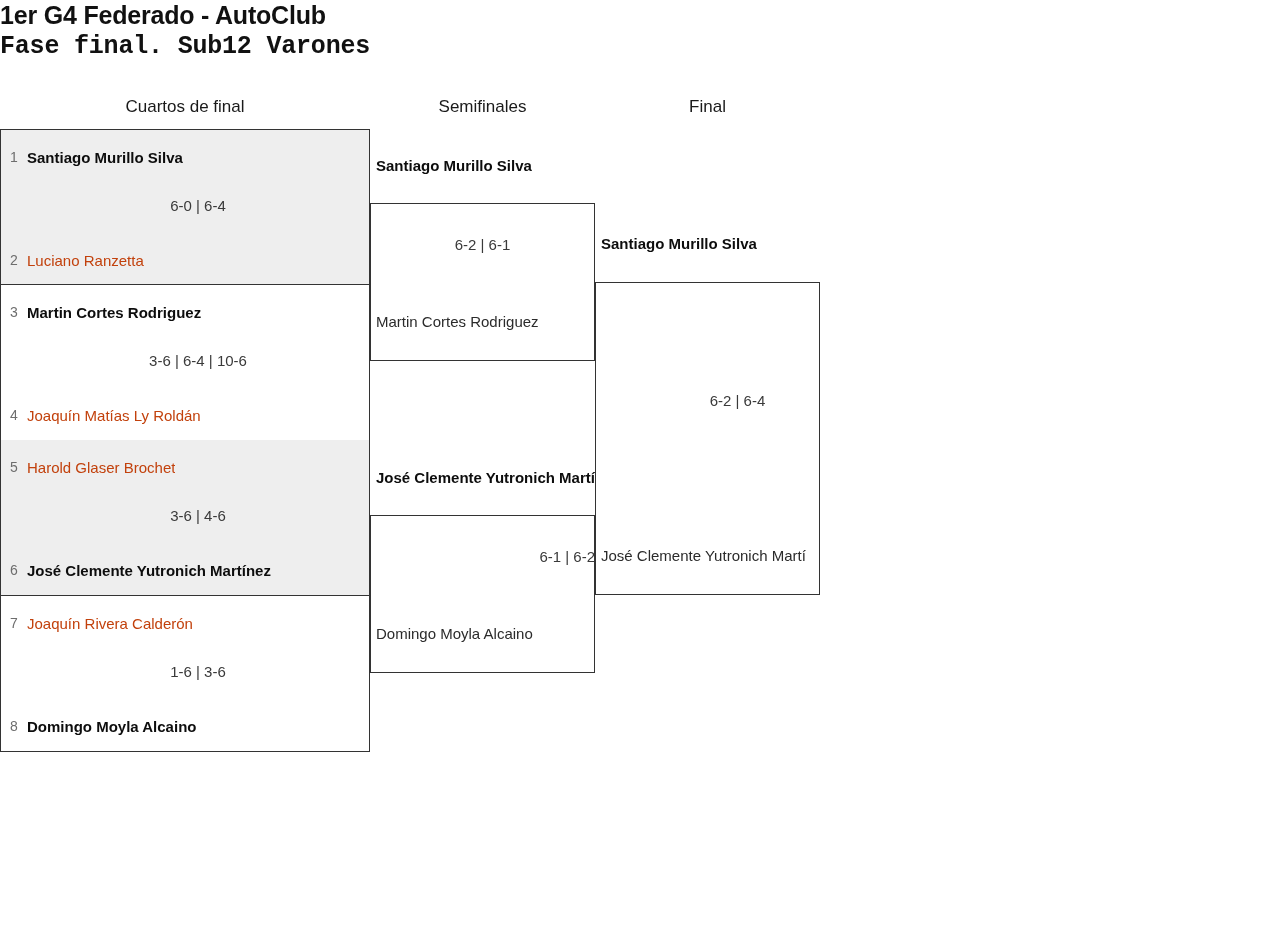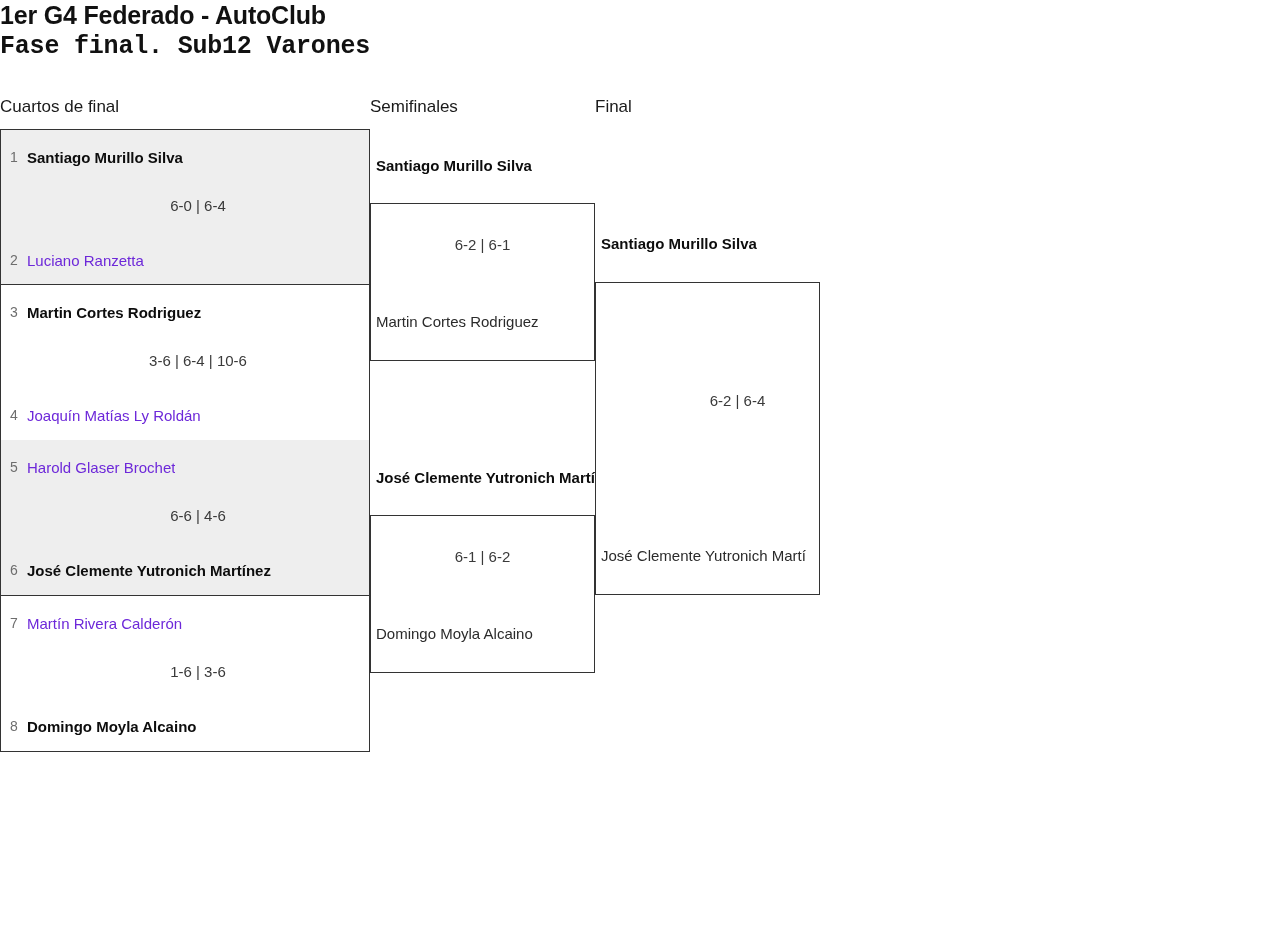--- a/index.html
+++ b/index.html
@@ -20,21 +20,21 @@
   }
   .title .l2 { display: block; font-family: Liberation Mono, monospace; }
 
   .logo { position: absolute; left: 1050px; top: 6px; width: 230px; height: 62px; }
   .logo svg { display: block; }
 
   
   .round-head {
     position: absolute; top: 96px;
     font-size: 17px; color: #1a1a1a; font-weight: 400;
-    text-align: left; line-height: 22px;
+    text-align: center; line-height: 22px;
   }
   #rh-qf { left: 0px;   width: 370px; }
   #rh-sf { left: 370px; width: 225px; }
   #rh-f  { left: 595px; width: 225px; }
 
   
   .qf-col { position: absolute; left: 0px; top: 129px; width: 370px; height: 623px; }
   .qf-match {
     position: absolute; left: 0; width: 370px; height: 156px;
     border: 1px solid #333333;
@@ -49,21 +49,21 @@
   #qf4 { top: 467px; }
 
   .slot { position: absolute; left: 0; width: 370px; height: 24px; display: flex; align-items: center; }
   .slot.top { top: 15px; }
   .slot.bot { top: 118px; }
   .seed {
     width: 26px; text-align: center; flex: 0 0 26px;
     font-size: 14px; color: #6d6d6d; font-weight: 400;
   }
   .pname {
-    font-size: 15px; color: #6d28d9; font-weight: 400;
+    font-size: 15px; color: #c2410c; font-weight: 400;
     white-space: nowrap; overflow: hidden;
   }
   .pname.win { font-weight: 700; color: #0d0d0d; }
   .qf-score {
     position: absolute; left: 0; top: 67px; width: 370px;
     text-align: center; font-size: 15px; color: #3a3a3a; padding-left: 24px;
   }
 
   
   .sf-name {
@@ -80,21 +80,21 @@
     text-align: center; font-size: 15px; color: #3a3a3a; line-height: 20px;
   }
 
   #sf1-top   { left: 376px; top: 156px; width: 219px; }
   #sf1-box   { top: 203px; height: 158px; }
   #sf1-score { top: 235px; }
   #sf1-bot   { left: 376px; top: 312px; width: 219px; }
 
   #sf2-top   { left: 376px; top: 468px; width: 219px; }
   #sf2-box   { top: 515px; height: 158px; }
-  #sf2-score { top: 547px; }
+  #sf2-score { top: 547px; text-align: right; }
   #sf2-bot   { left: 376px; top: 624px; width: 219px; }
 
   
   .f-name {
     position: absolute; font-size: 15px; color: #2b2b2b;
     white-space: nowrap; overflow: hidden; line-height: 20px;
   }
   .f-name.win { font-weight: 700; color: #0d0d0d; }
   .f-box {
     position: absolute; left: 595px; width: 225px;
@@ -148,31 +148,31 @@
         <span class="seed">4</span>
         <span class="pname">Joaquín Matías Ly Roldán</span>
       </div>
     </div>
 
     <div class="qf-match shade" id="qf3">
       <div class="slot top">
         <span class="seed">5</span>
         <span class="pname">Harold Glaser Brochet</span>
       </div>
-      <div class="qf-score">6-6 | 4-6</div>
+      <div class="qf-score">3-6 | 4-6</div>
       <div class="slot bot">
         <span class="seed">6</span>
         <span class="pname win">José Clemente Yutronich Martínez</span>
       </div>
     </div>
 
     <div class="qf-match plain" id="qf4">
       <div class="slot top">
         <span class="seed">7</span>
-        <span class="pname">Martín Rivera Calderón</span>
+        <span class="pname">Joaquín Rivera Calderón</span>
       </div>
       <div class="qf-score">1-6 | 3-6</div>
       <div class="slot bot">
         <span class="seed">8</span>
         <span class="pname win">Domingo Moyla Alcaino</span>
       </div>
     </div>
 
   </div>
 

